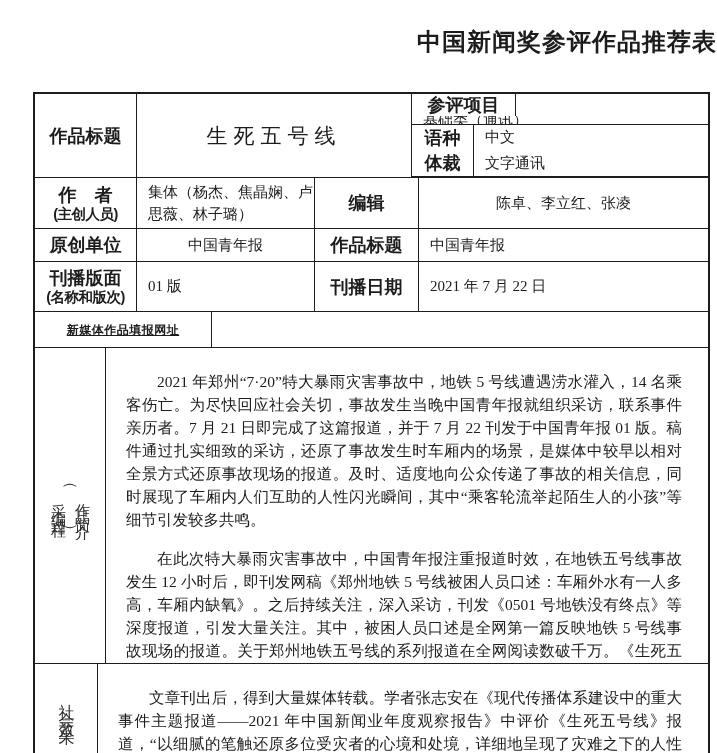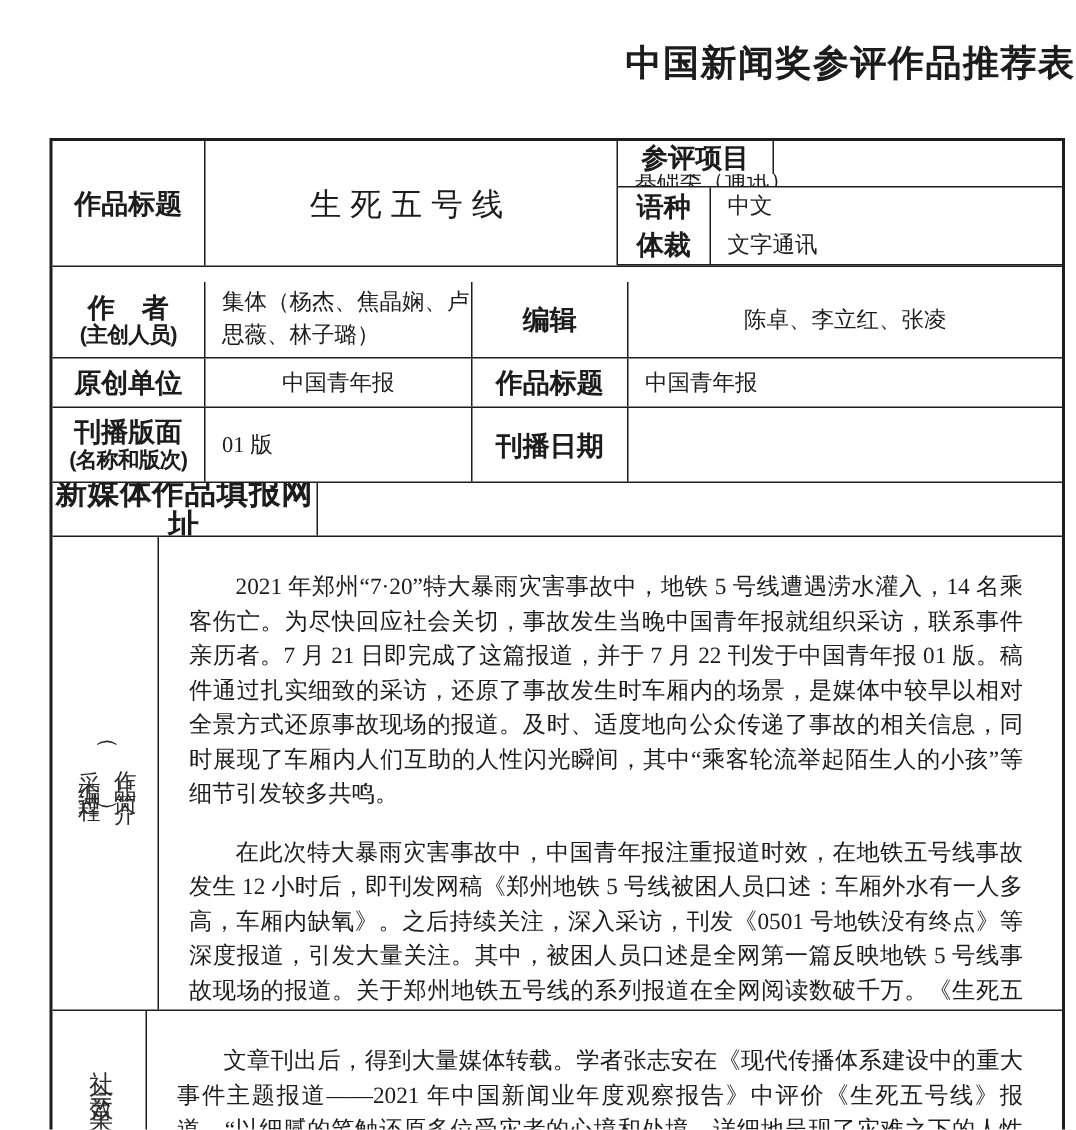--- a/index.html
+++ b/index.html
@@ -47,23 +47,23 @@
   .label .sub { font-size: 14.5px; line-height: 17px; letter-spacing: -0.5px; }
 
   .value {
     display: flex; align-items: center;
     font-size: 15px;
   }
   .value.center { justify-content: center; }
   .value.left   { justify-content: flex-start; padding-left: 11px; }
 
   .r1 { height: 84px; }
-  .r2 { height: 51px; margin-top: 10px; }
+  .r2 { height: 51px; }
   .r3 { height: 33px; }
-  .r4 { height: 50px; }
+  .r4 { height: 50px; justify-content: flex-end; }
   .r5 { height: 36px; }
   .r6 { height: 316px; }
   .r7 { height: 90px; }
 
   .wA { width: 102px; }
   .wB { width: 275px; }
   .wC { width: 104px; }
   .wD { flex: 1; }
 
   .rblock { flex: 1; display: flex; flex-direction: column; }
@@ -72,21 +72,21 @@
   .sr1 { height: 31px; flex-direction: column; }
   .sr2 { height: 27px; }
   .sr3 { height: 25px; }
   .w104 { width: 104px; }
   .w62  { width: 62px; }
   .flex1 { flex: 1; }
 
   .work-title-value { font-size: 21px; letter-spacing: 6px; }
   .lang-value { padding-left: 68px; }
 
-  .url-label { width: 177px; font-size: 21px; letter-spacing: 0.5px; }
+  .url-label { width: 177px; font-size: 12px; letter-spacing: 0.5px; text-decoration: underline; }
 
   .vlabel-cell {
     display: flex; flex-direction: column;
     align-items: center; justify-content: center;
   }
   .w71 { width: 71px; }
   .w63 { width: 63px; }
   .paren {
     display: inline-block;
     transform: rotate(90deg);
@@ -163,20 +163,21 @@
       <div class="cell value left wD endc">中国青年报</div>
     </div>
 
     <div class="row r4">
       <div class="cell label wA">
         <span>刊播版面</span>
         <span class="sub">(名称和版次)</span>
       </div>
       <div class="cell value left" style="width:178px;">01 版</div>
       <div class="cell label wC">刊播日期</div>
+      <div class="cell value left wD endc">2021 年 7 月 22 日</div>
     </div>
 
     <div class="row r5">
       <div class="cell label url-label">新媒体作品填报网址</div>
       <div class="cell value left wD endc"></div>
     </div>
 
     <div class="row r6">
       <div class="cell vlabel-cell w71">
         <span class="paren">（</span>

